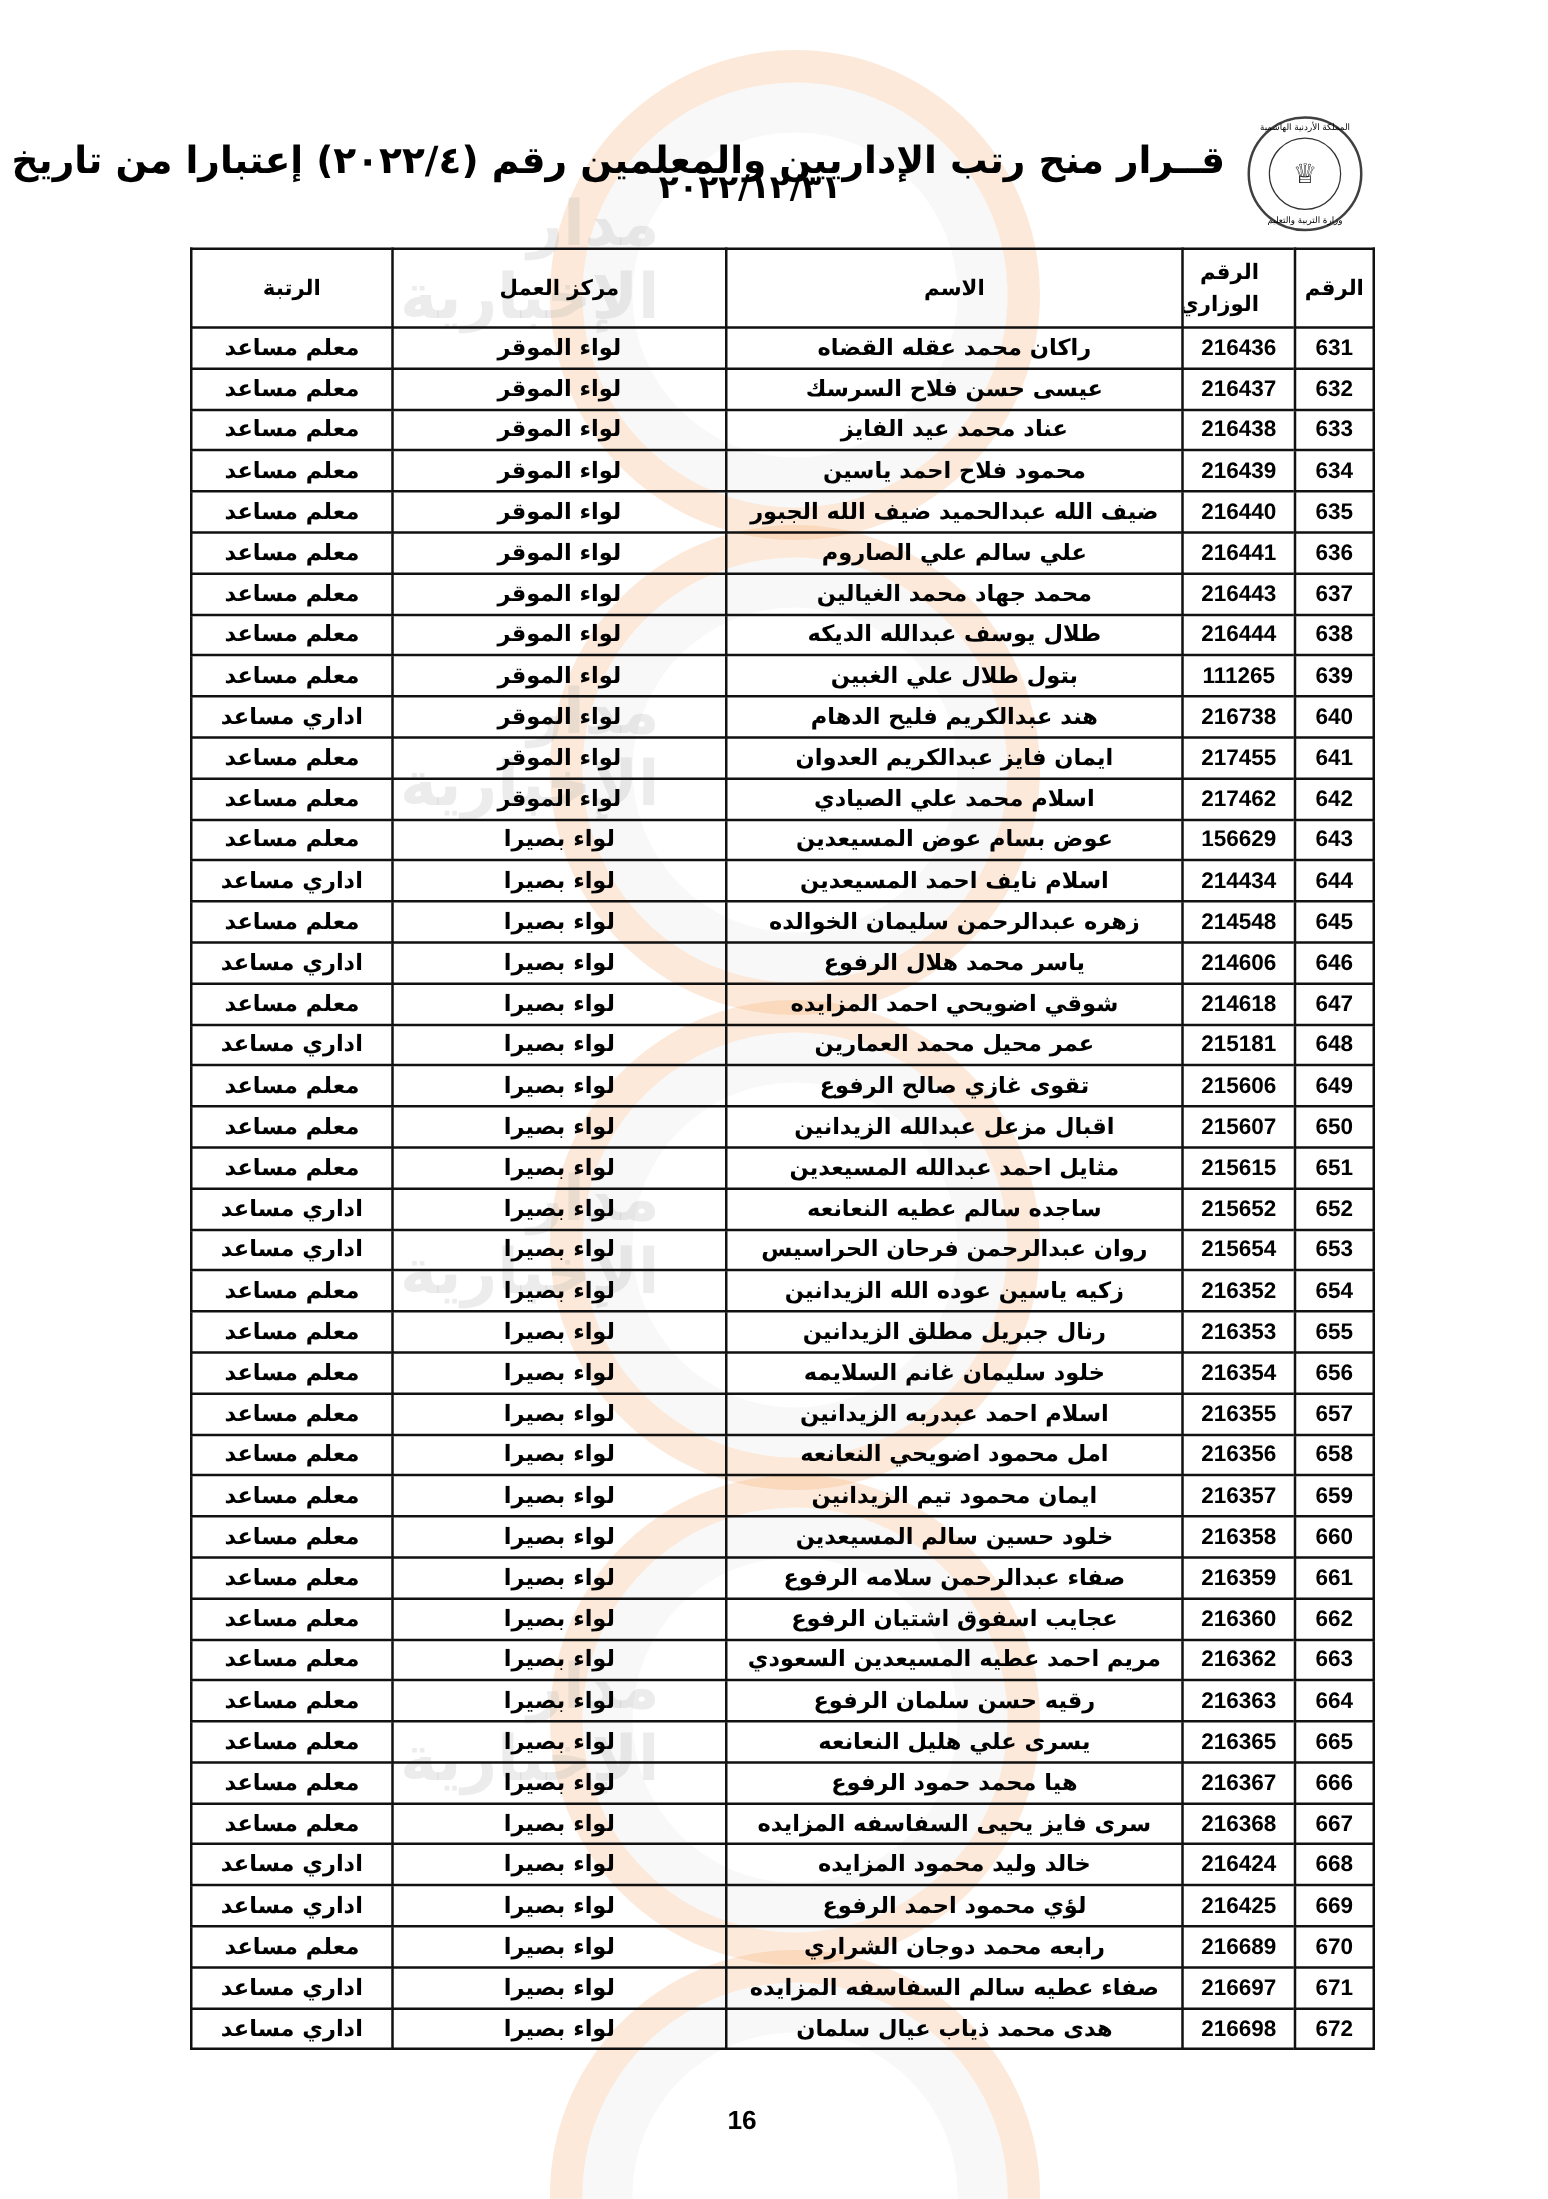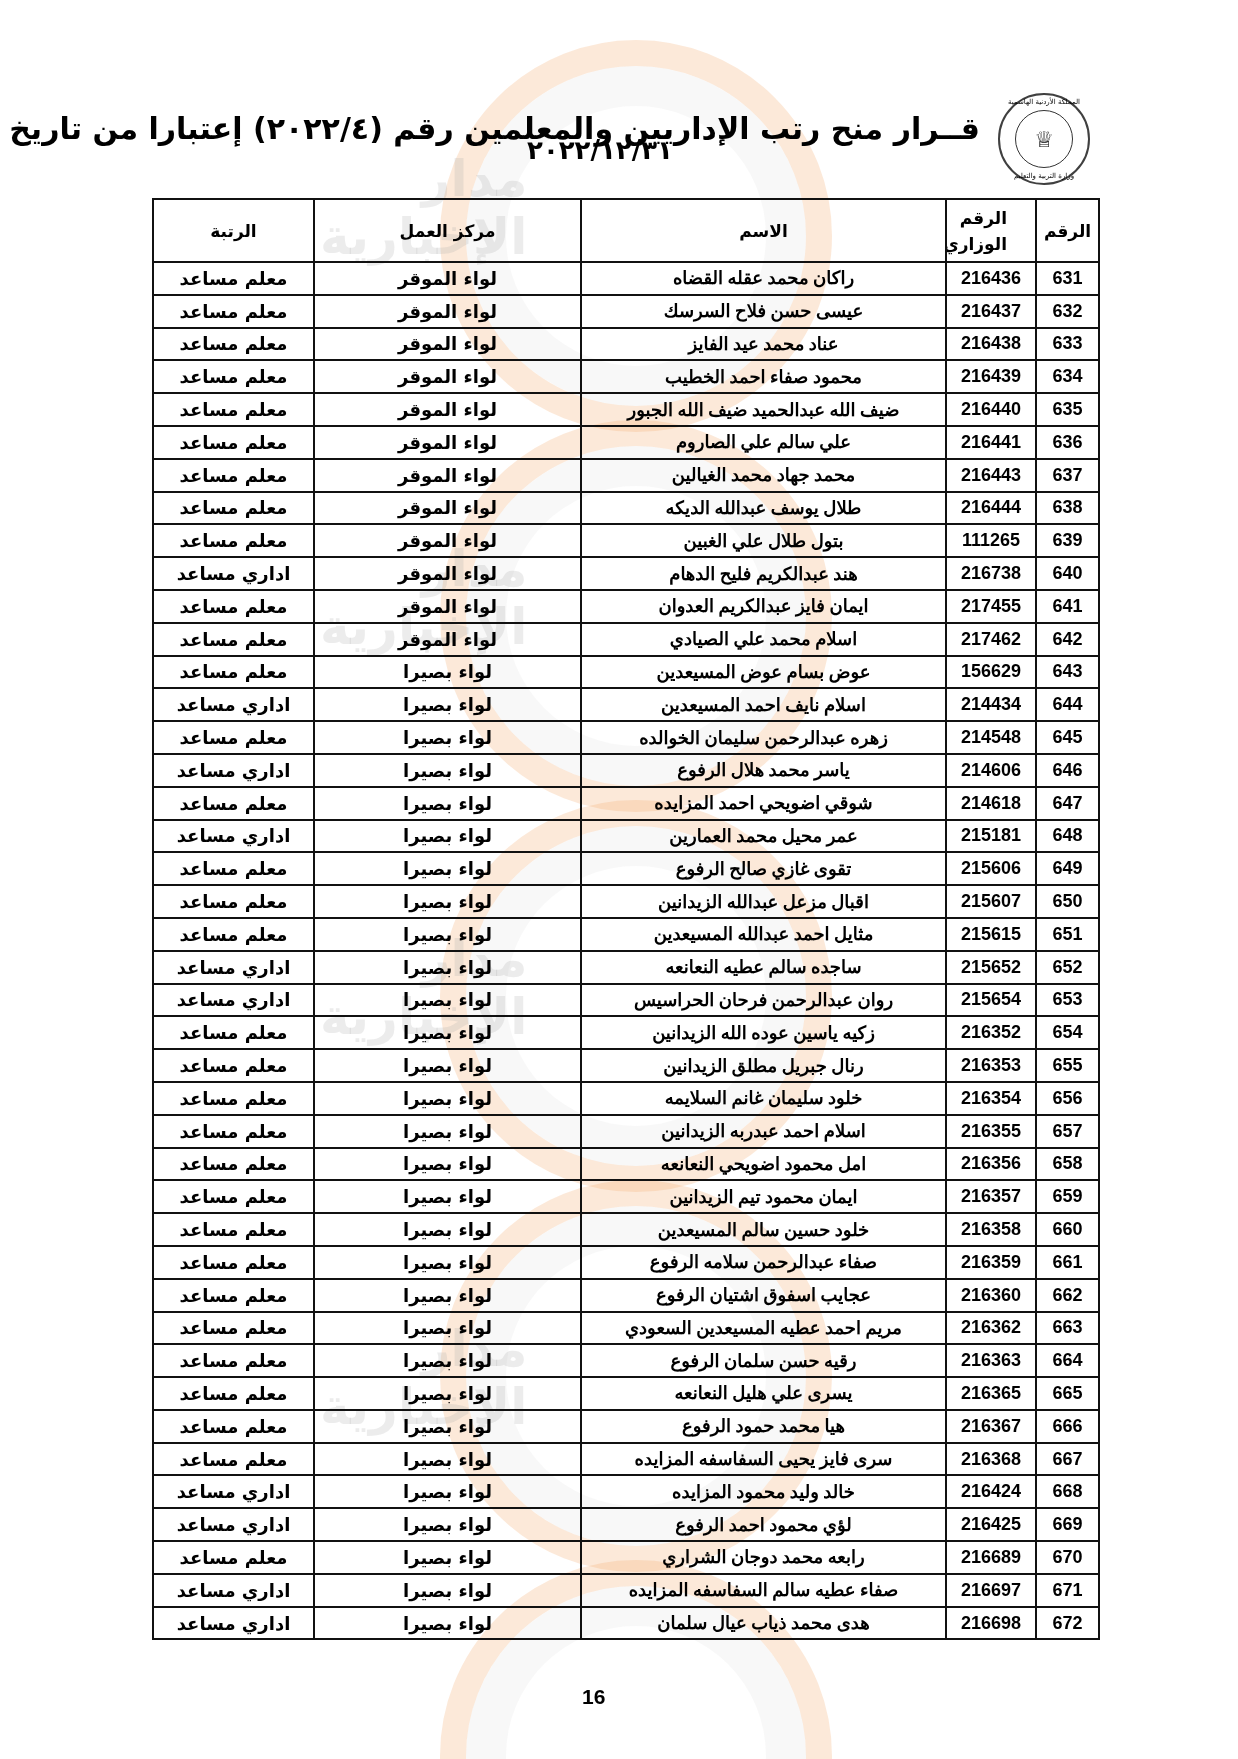--- a/index.html
+++ b/index.html
@@ -77,21 +77,21 @@
     height: 61px;
     font-size: 17px; font-weight: bold;
     line-height: 26px;
   }
   table.grant td {
     height: 30.8px;
     font-size: 18px; font-weight: bold;
   }
   td.num, td.mid { font-family: "Liberation Sans", sans-serif; font-size: 21px; }
   td.num { font-size: 21px; }
-  td.name { font-size: 18.5px; font-family: Liberation Serif, serif; }
+  td.name { font-size: 18.5px; }
   td.center, td.rank { font-size: 17px; }
   .footer-page {
     position: absolute; left: 582px; top: 1685px;
     font-size: 21px; font-weight: bold; font-family: "Liberation Sans", sans-serif;
   }
 </style>
 </head>
 <body>
 
 <div class="watermark">
@@ -151,21 +151,21 @@
       <tr>
         <td class="num">633</td>
         <td class="mid">216438</td>
         <td class="name">عناد محمد عيد الفايز</td>
         <td class="center">لواء الموقر</td>
         <td class="rank">معلم مساعد</td>
       </tr>
       <tr>
         <td class="num">634</td>
         <td class="mid">216439</td>
-        <td class="name">محمود صفاء احمد الخطيب</td>
+        <td class="name">محمود فلاح احمد ياسين</td>
         <td class="center">لواء الموقر</td>
         <td class="rank">معلم مساعد</td>
       </tr>
       <tr>
         <td class="num">635</td>
         <td class="mid">216440</td>
         <td class="name">ضيف الله عبدالحميد ضيف الله الجبور</td>
         <td class="center">لواء الموقر</td>
         <td class="rank">معلم مساعد</td>
       </tr>

